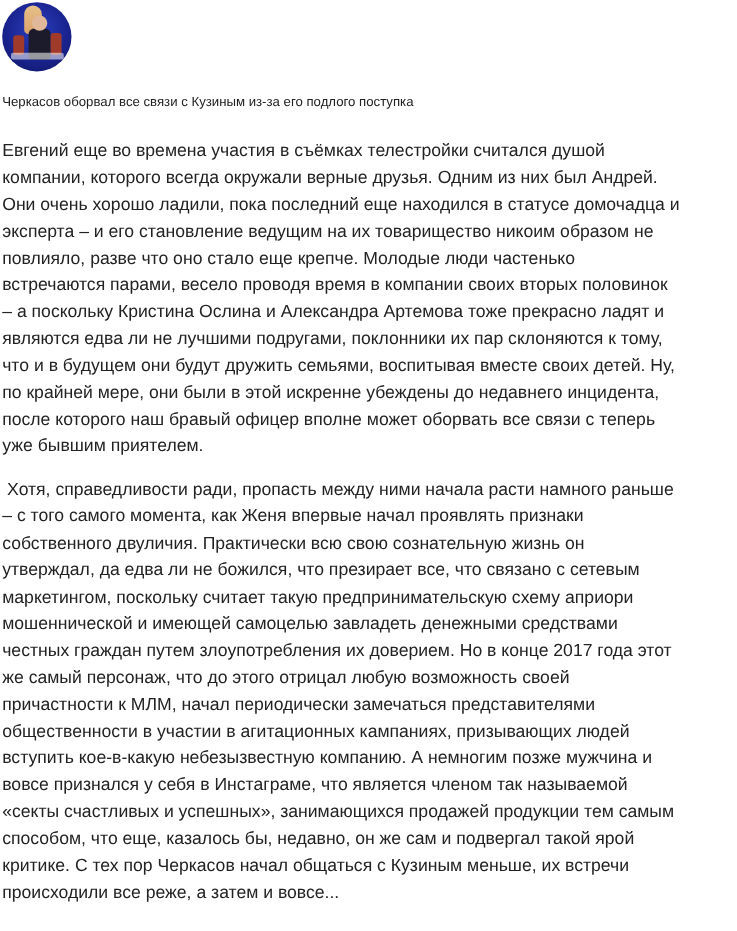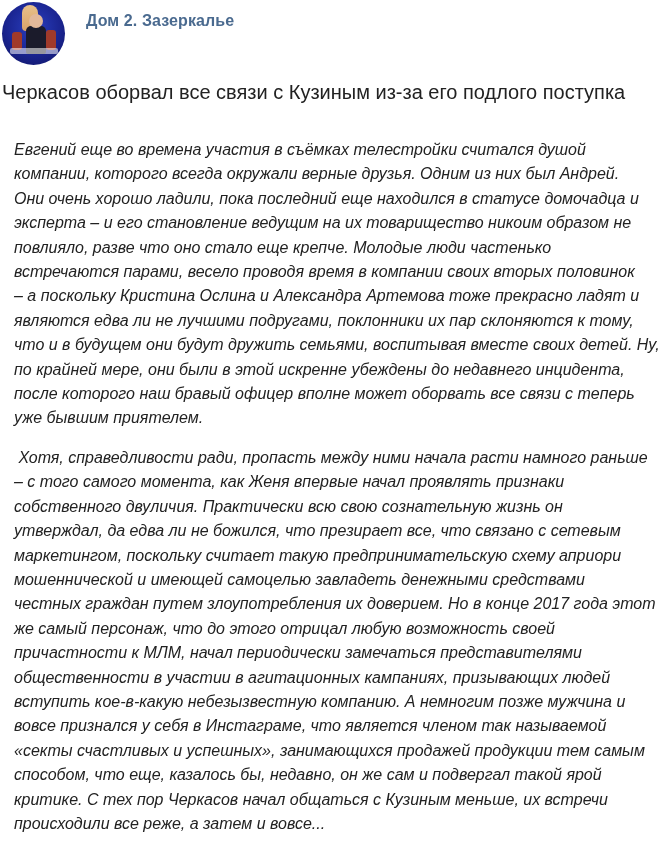--- a/index.html
+++ b/index.html
@@ -11,40 +11,39 @@
             background: radial-gradient(circle at 50% 40%, #2a3fbf 0%, #1a2490 55%, #0e1460 100%); }
   .avatar .figure-a { position: absolute; left: 20px; top: 3px; width: 16px; height: 26px; border-radius: 8px 8px 4px 4px;
             background: linear-gradient(#e8c08a, #d9a36a); }
   .avatar .figure-b { position: absolute; left: 27px; top: 12px; width: 14px; height: 14px; border-radius: 50%; background: #e2b89a; }
   .avatar .body-b { position: absolute; left: 24px; top: 24px; width: 20px; height: 28px; border-radius: 5px 5px 2px 2px; background: #1b1b2b; }
   .avatar .chair-l { position: absolute; left: 10px; top: 30px; width: 10px; height: 18px; background: #a03a2a; border-radius: 3px; }
   .avatar .chair-r { position: absolute; left: 44px; top: 28px; width: 10px; height: 20px; background: #a03a2a; border-radius: 3px; }
   .avatar .caption { position: absolute; left: 8px; top: 46px; width: 48px; height: 6px; background: rgba(255,255,255,0.55); border-radius: 2px; }
   .channel-name { position: absolute; left: 86px; top: 12px; font-size: 16px; font-weight: bold; color: #4a6a8f;
                   letter-spacing: 0.1px; }
-  .title { position: absolute; left: 2px; top: 81px; width: 666px; font-size: 20px; line-height: 22px; color: #222; }
+  .title { position: absolute; left: 2px; top: 81px; width: 666px; font-size: 12px; line-height: 22px; color: #222; }
   .article { position: absolute; left: 2px; width: 668px; font-size: 16px; line-height: 24.4px; color: #222; }
   .p1 { top: 126px; }
   .p2 { top: 434px; }
-  .article p { margin: 12px; font-style: italic; }
+  .article p { margin: 0; }
   .line { display: block; white-space: nowrap; }
 </style>
 </head>
 <body>
 
 <div class="header">
   <div class="avatar">
     <div class="figure-a"></div>
     <div class="body-b"></div>
     <div class="figure-b"></div>
     <div class="chair-l"></div>
     <div class="chair-r"></div>
     <div class="caption"></div>
   </div>
-  <div class="channel-name">Дом 2. Зазеркалье</div>
 </div>
 
 <div class="title">Черкасов оборвал все связи с Кузиным из-за его подлого поступка</div>
 
 <div class="article p1">
   <p>
     <span class="line" style="display: block; width: 0px; overflow: visible;">Евгений еще во времена участия в съёмках телестройки считался душой</span>
     <span class="line" style="display: block; width: 0px; overflow: visible;">компании, которого всегда окружали верные друзья. Одним из них был Андрей.</span>
     <span class="line" style="display: block; width: 0px; overflow: visible;">Они очень хорошо ладили, пока последний еще находился в статусе домочадца и</span>
     <span class="line" style="display: block; width: 0px; overflow: visible;">эксперта – и его становление ведущим на их товарищество никоим образом не</span>

